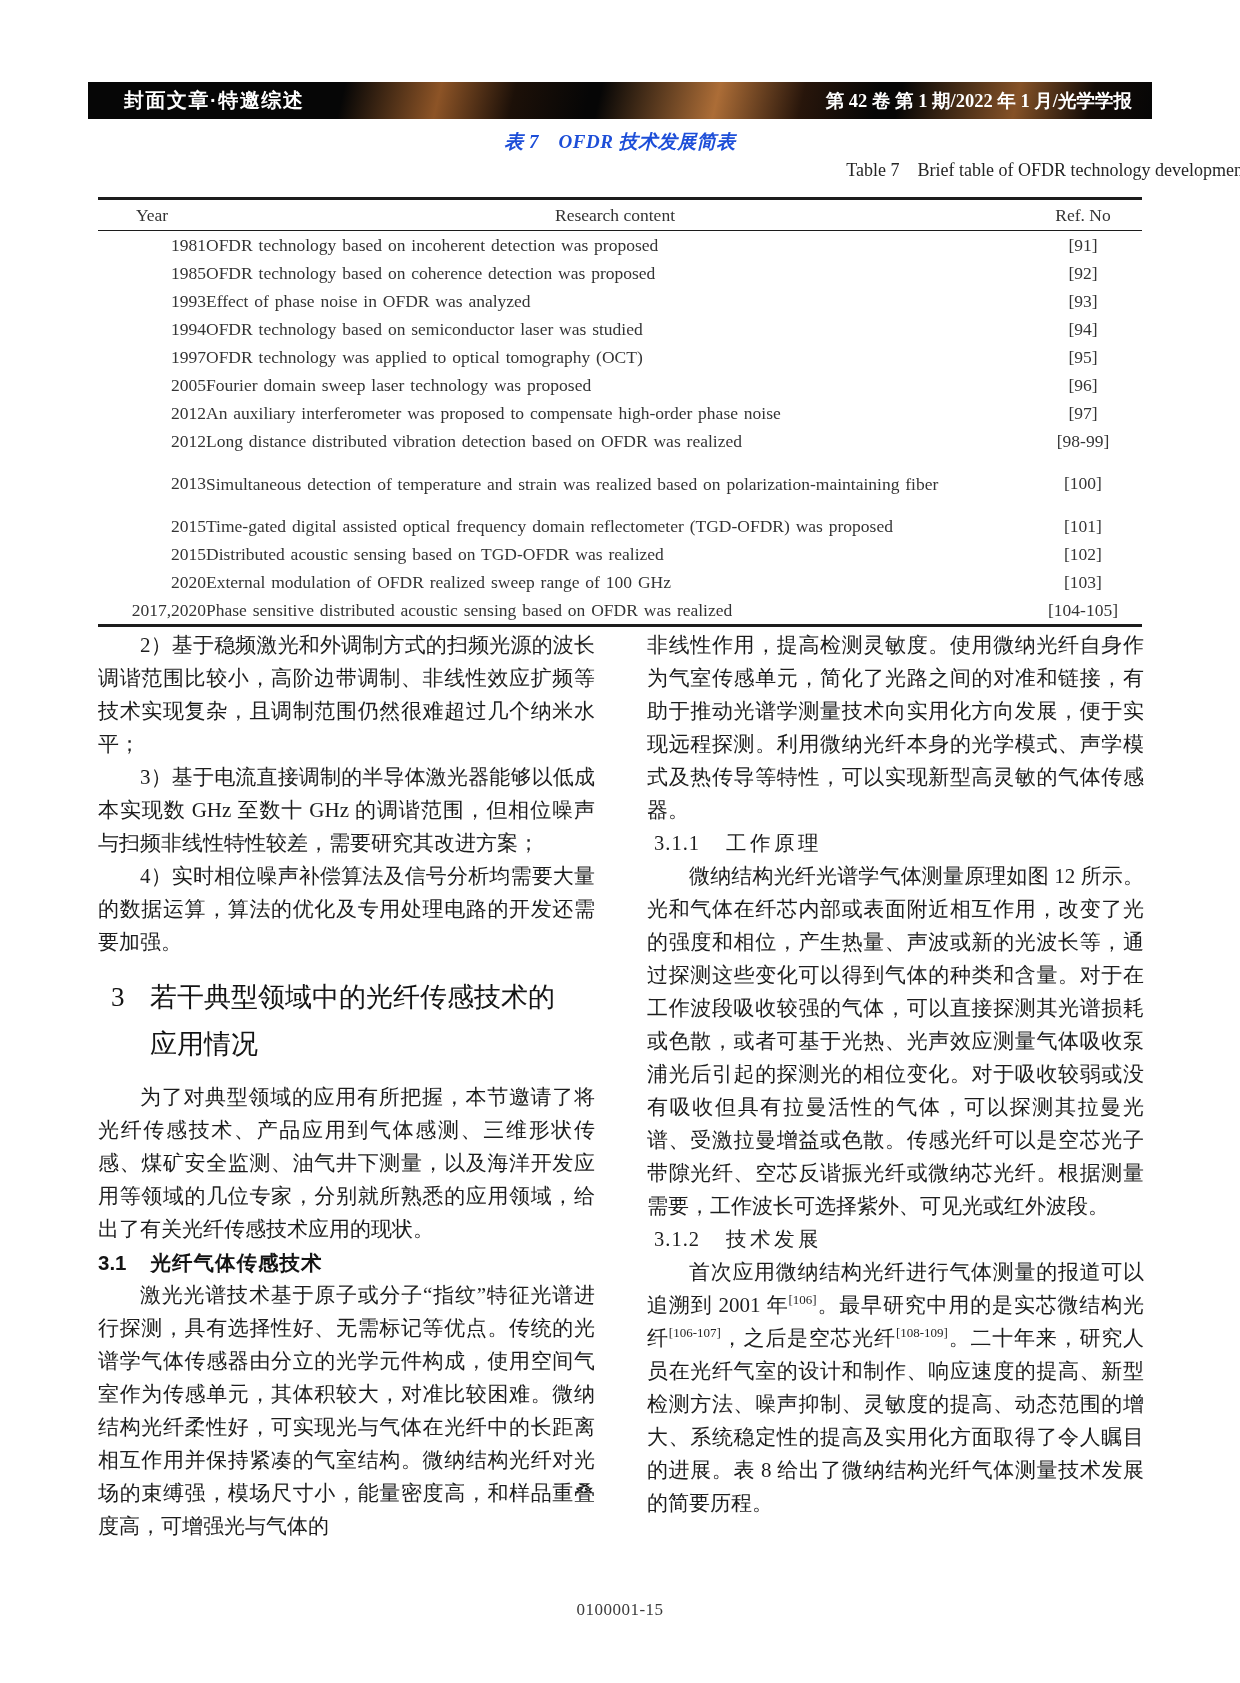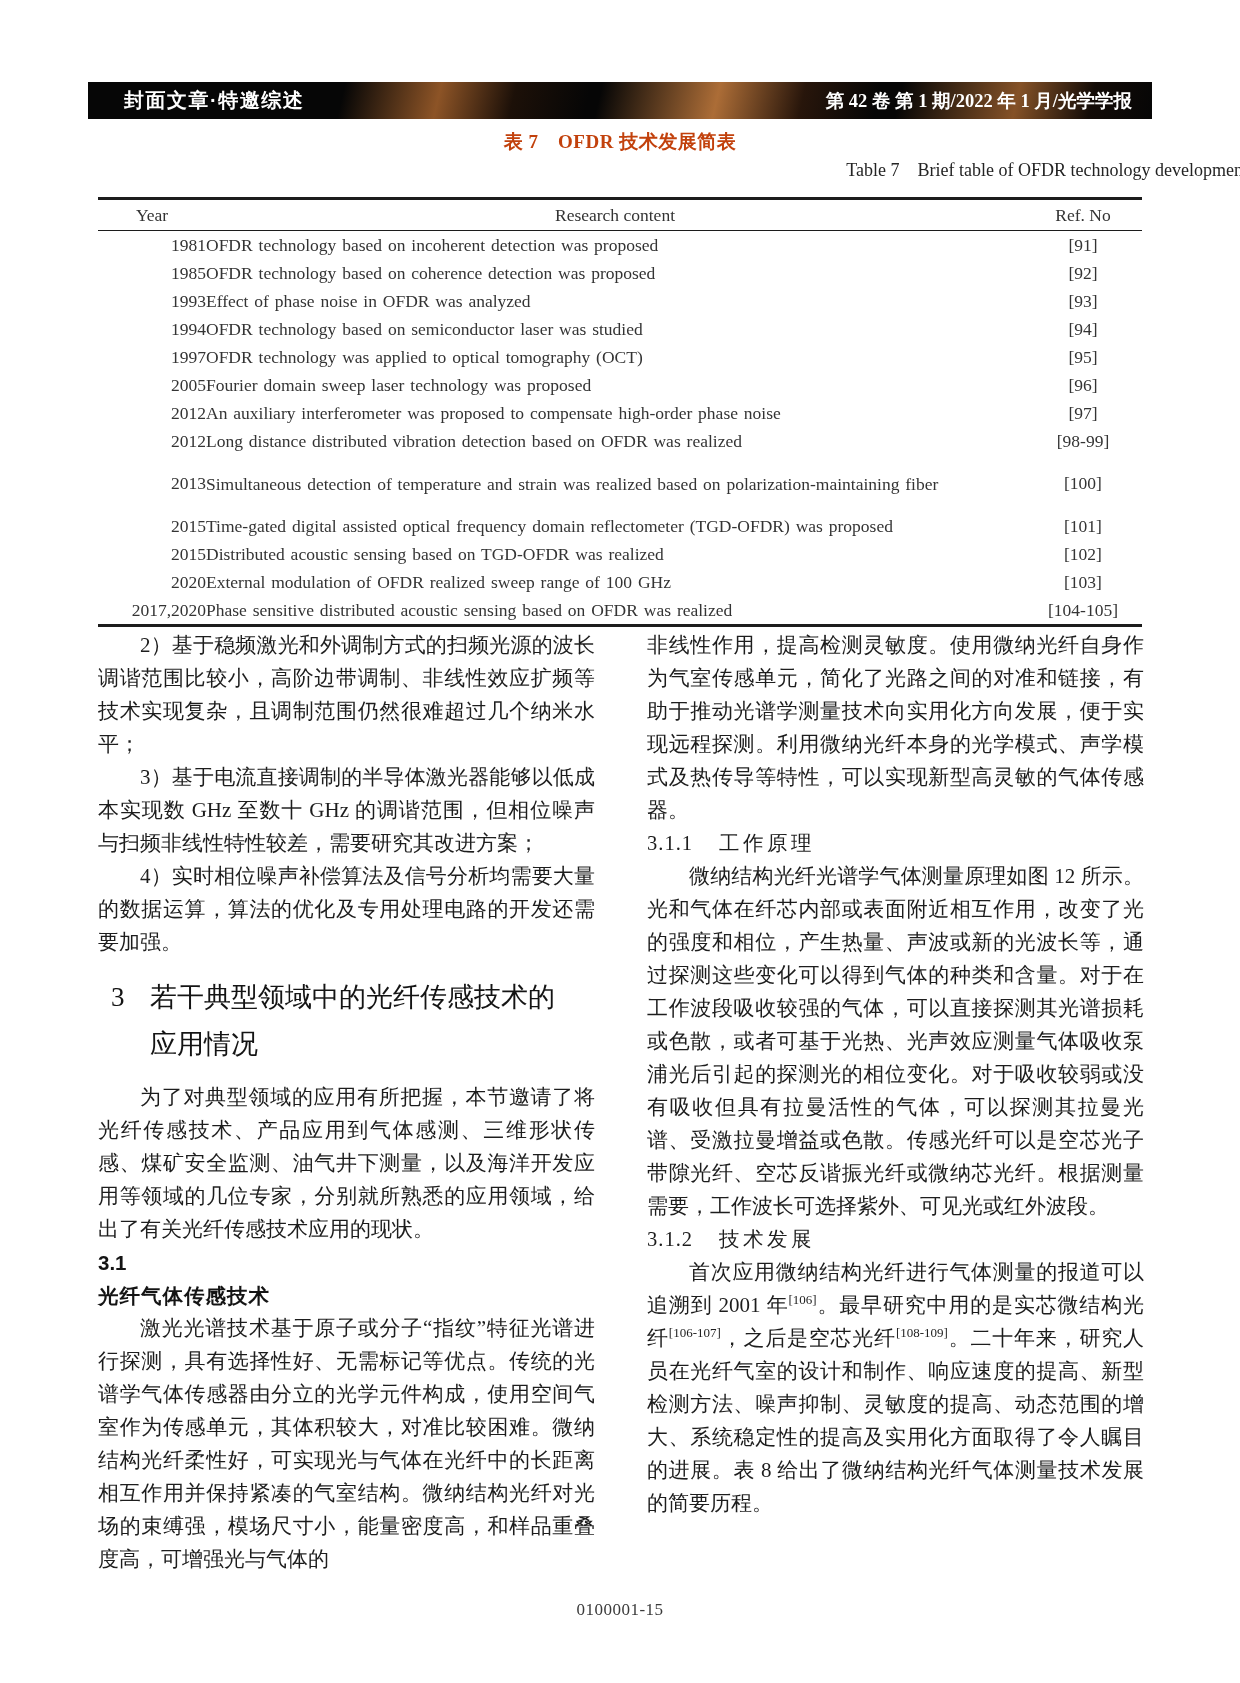--- a/index.html
+++ b/index.html
@@ -21,21 +21,21 @@
   }
   .header-left {
     color:#ffffff; font-family:"Liberation Sans", sans-serif;
     font-weight:700; font-size:20px; letter-spacing:1.5px;
   }
   .header-right { color:#ffffff; font-weight:700; font-size:18.5px; }
 
   
   .table-title-zh {
     position:absolute; top:129px; left:0; width:100%; text-align:center;
-    font-size:19px; font-weight:700; color:#c2410c; letter-spacing:0.5px;
+    font-size:19px; font-weight:700; color:#1d4ed8; letter-spacing:0.5px;font-style:italic;
   }
   .table-title-en {
     position:absolute; top:158px; left:0; width:100%; text-align:right;
     font-size:18px; color:#242424;padding-left:8px;
   }
 
   
   .ofdr-table {
     position:absolute; left:98px; top:197px; width:1044px;
     border-collapse:collapse; font-size:17.5px; color:#343434;
@@ -64,26 +64,26 @@
 
   .sec3 {
     display:flex; margin:15px 0 13px; font-size:27px; line-height:47px;
     color:#141414; text-align:left;
   }
   .sec3-num { flex:0 0 52px; padding-left:13px; box-sizing:border-box; }
   .sec3-title { flex:none; width:414px; }
 
   .sec31 {
     display:flex; font-family:"Liberation Sans", sans-serif; font-weight:700;
-    font-size:20.5px; line-height:33px; color:#141414; text-align:left;flex-direction:column;
+    font-size:20.5px; line-height:33px; color:#141414; text-align:right;
   }
   .sec31-num { margin-right:24px; }
   .sec31-title { letter-spacing:1px; }
 
-  .sec311 { display:flex; font-size:20.5px; line-height:33px; color:#1d1d1d; text-align:center; }
+  .sec311 { display:flex; font-size:20.5px; line-height:33px; color:#1d1d1d; text-align:center;margin-left:7px; }
   .sec311-num { margin-right:26px; letter-spacing:1px; }
   .sec311-title { letter-spacing:3.5px; }
 
   sup { font-size:13px; line-height:0; letter-spacing:0; }
 
   
   .footer-line {
     position:absolute; left:84px; top:1580px; width:1072px;
     display:flex; justify-content:space-between;
     color:#b4b4b4; font-size:19.5px;

